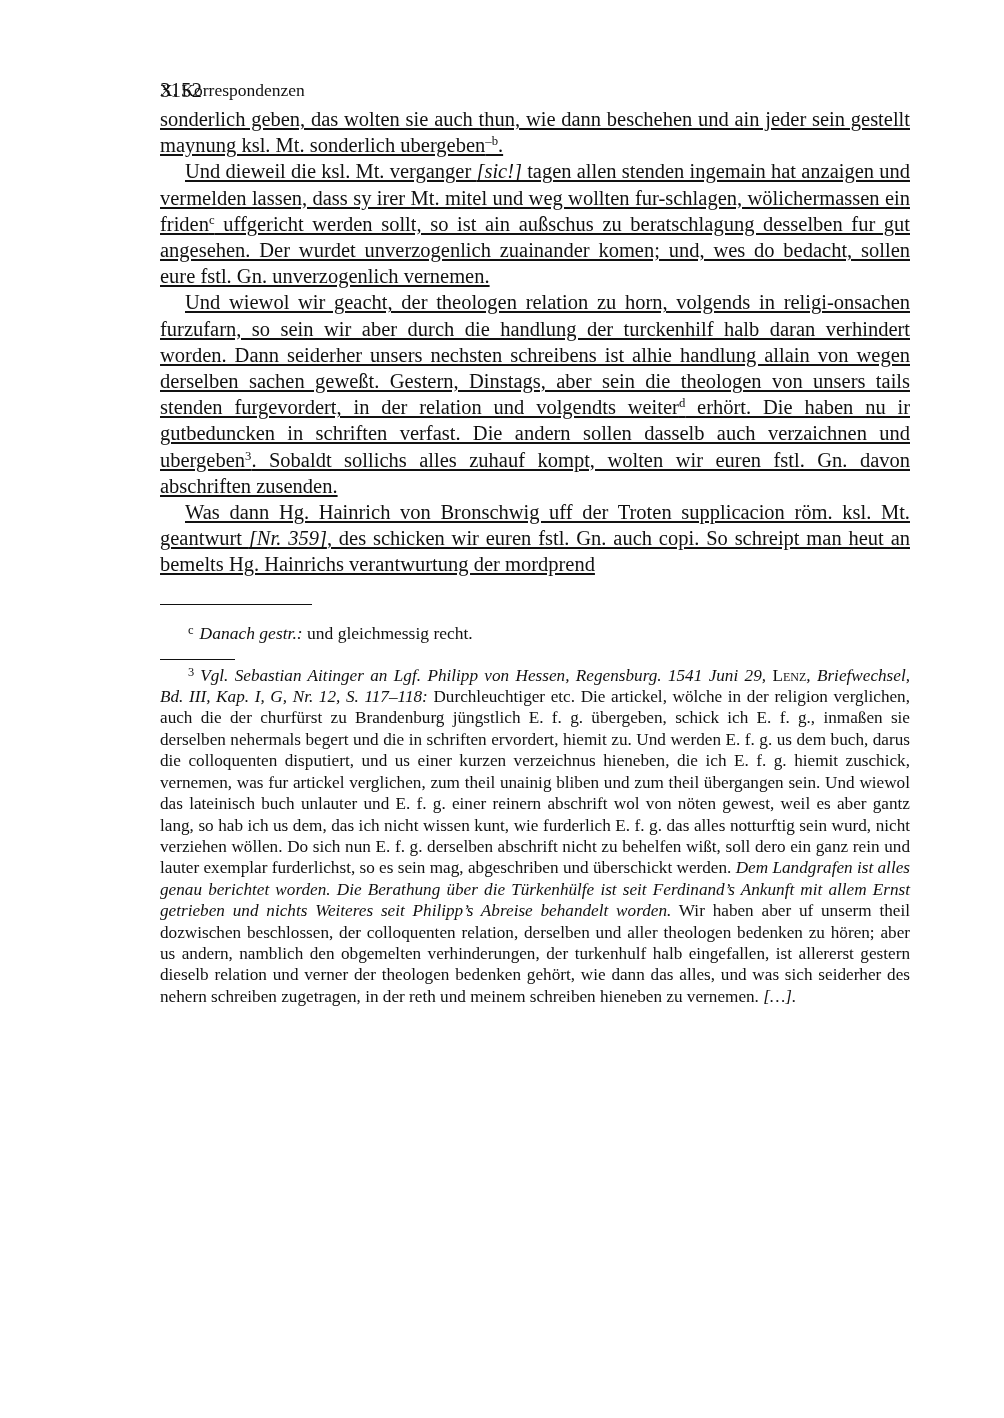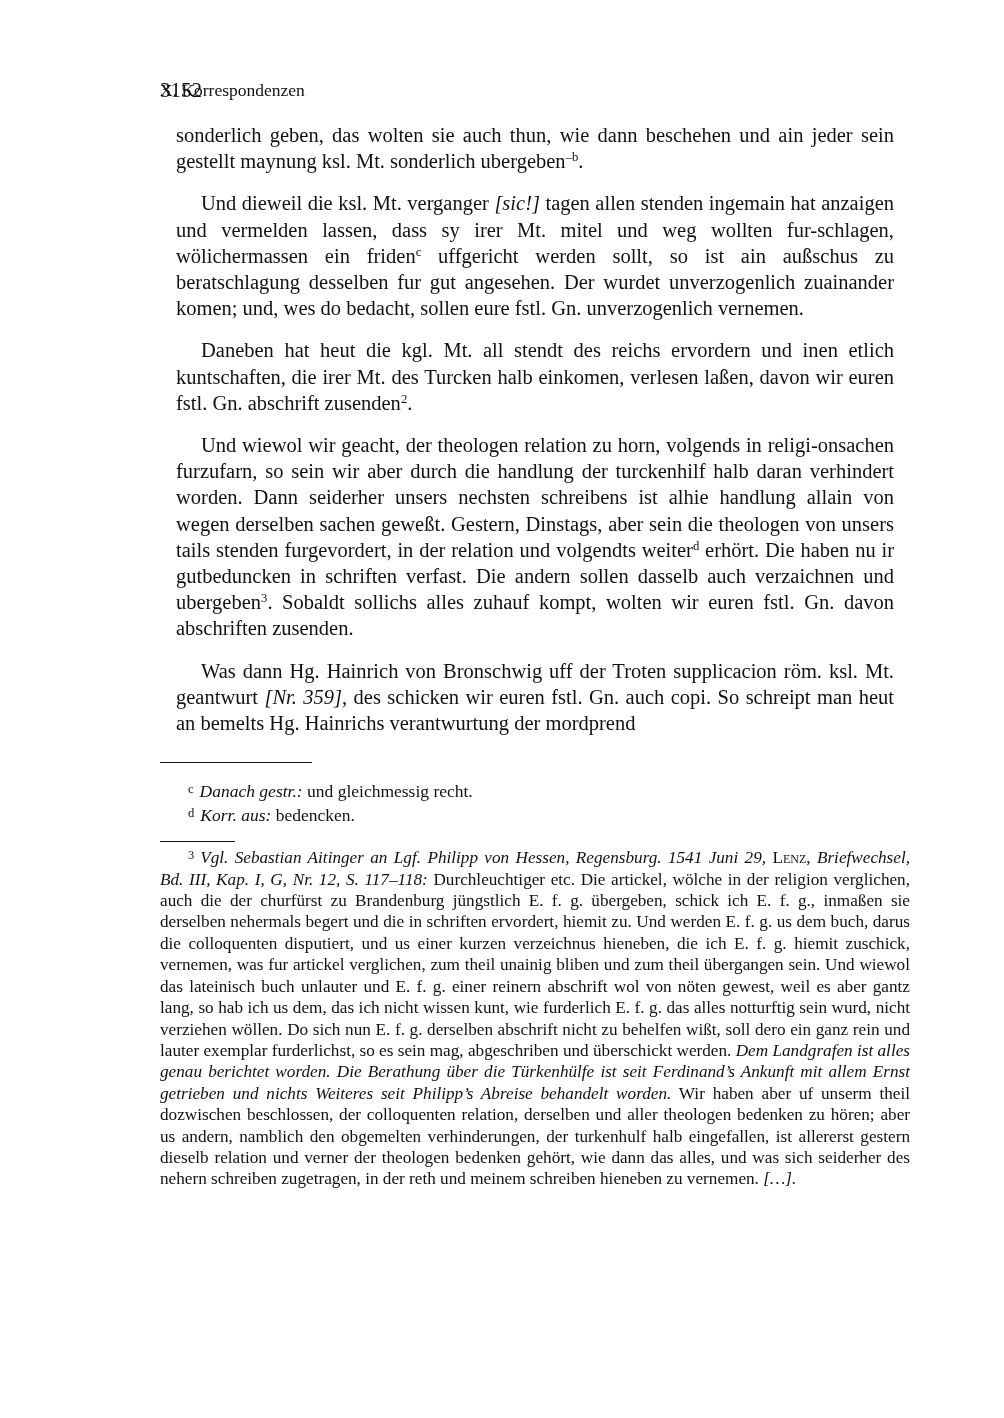--- a/index.html
+++ b/index.html
@@ -2,21 +2,21 @@
 <html><head>
 <meta charset="utf-8">
 <style>
   html, body { margin: 0; padding: 0; background: #ffffff; }
   body { width: 1004px; height: 1418px; position: relative; overflow: hidden; color: #111; font-family: "Liberation Serif", "DejaVu Serif", serif; }
   .page { position: absolute; left: 160px; top: 78px; width: 750px; }
   .header { position: relative; height: 28px; font-size: 21px; }
   .header .pnum { position: absolute; left: 0; top: 0; }
   .header .rtitle { position: absolute; left: 0; right: 0; top: 2px; font-size: 17.5px; }
   .main { font-size: 20.5px; line-height: 26.2px; text-align: justify; hyphens: manual; margin-top: 0; }
-  .main p { margin: 16px; }
+  .main p { margin: 0; text-decoration: underline; }
   .main p.ind { text-indent: 25px; }
   sup { font-size: 0.62em; line-height: 0; vertical-align: 0.55em; }
   .it { font-style: italic; }
   .sc { font-variant: small-caps; }
   .rule1 { width: 152px; border-top: 1px solid #111; margin-top: 26px; }
   .rule2 { width: 75px; border-top: 1px solid #111; margin-top: 14px; }
   .notes-a { font-size: 17.5px; line-height: 24px; margin-top: 16px; }
   .notes-a p { margin: 0; padding-left: 28px; }
   .notes-n { font-size: 17.2px; line-height: 21.4px; text-align: justify; margin-top: 5px; }
   .notes-n p { margin: 0; text-indent: 28px; }
@@ -33,37 +33,31 @@
   </div>
 
   <div class="main">
     <p>
       <span>sonderlich geben, das wolten sie auch thun, wie dann beschehen und ain jeder sein gestellt maynung ksl. Mt. sonderlich ubergeben</span><sup>–b</sup><span>.</span>
     </p>
     <p class="ind">
       <span>Und dieweil die ksl. Mt. verganger </span><span class="it">[sic!]</span><span> tagen allen stenden ingemain hat anzaigen und vermelden lassen, dass sy irer Mt. mitel und weg wollten fur-schlagen, wölichermassen ein friden</span><sup>c</sup><span> uffgericht werden sollt, so ist ain außschus zu beratschlagung desselben fur gut angesehen. Der wurdet unverzogenlich zuainander komen; und, wes do bedacht, sollen eure fstl. Gn. unverzogenlich vernemen.</span>
     </p>
     <p class="ind">
-      <span>Daneben hat heut die kgl. Mt. all stendt des reichs ervordern und inen etlich kuntschaften, die irer Mt. des Turcken halb einkomen, verlesen laßen, davon wir euren fstl. Gn. abschrift zusenden</span><sup>2</sup><span>.</span>
-    </p>
-    <p class="ind">
       <span>Und wiewol wir geacht, der theologen relation zu horn, volgends in religi-onsachen furzufarn, so sein wir aber durch die handlung der turckenhilf halb daran verhindert worden. Dann seiderher unsers nechsten schreibens ist alhie handlung allain von wegen derselben sachen geweßt. Gestern, Dinstags, aber sein die theologen von unsers tails stenden furgevordert, in der relation und volgendts weiter</span><sup>d</sup><span> erhört. Die haben nu ir gutbeduncken in schriften verfast. Die andern sollen dasselb auch verzaichnen und ubergeben</span><sup>3</sup><span>. Sobaldt sollichs alles zuhauf kompt, wolten wir euren fstl. Gn. davon abschriften zusenden.</span>
     </p>
     <p class="ind">
       <span>Was dann Hg. Hainrich von Bronschwig uff der Troten supplicacion röm. ksl. Mt. geantwurt </span><span class="it">[Nr. 359]</span><span>, des schicken wir euren fstl. Gn. auch copi. So schreipt man heut an bemelts Hg. Hainrichs verantwurtung der mordprend</span>
     </p>
   </div>
 
   <div class="rule1"></div>
   <div class="notes-a">
     <p>
       <span class="fnmark">c</span><span class="it">Danach gestr.:</span><span> und gleichmessig recht.</span>
-    </p>
-    <p>
-      <span class="fnmark">d</span><span class="it">Korr. aus:</span><span> bedencken.</span>
     </p>
   </div>
 
   <div class="rule2"></div>
   <div class="notes-n">
     <p>
       <span class="fnmark">3</span><span class="it">Vgl. Sebastian Aitinger an Lgf. Philipp von Hessen, Regensburg. 1541 Juni 29, </span><span class="sc">Lenz</span><span class="it">, Briefwechsel, Bd. III, Kap. I, G, Nr. 12, S. 117–118:</span><span> Durchleuchtiger etc. Die artickel, wölche in der religion verglichen, auch die der churfürst zu Brandenburg jüngstlich E. f. g. übergeben, schick ich E. f. g., inmaßen sie derselben nehermals begert und die in schriften ervordert, hiemit zu. Und werden E. f. g. us dem buch, darus die colloquenten disputiert, und us einer kurzen verzeichnus hieneben, die ich E. f. g. hiemit zuschick, vernemen, was fur artickel verglichen, zum theil unainig bliben und zum theil übergangen sein. Und wiewol das lateinisch buch unlauter und E. f. g. einer reinern abschrift wol von nöten gewest, weil es aber gantz lang, so hab ich us dem, das ich nicht wissen kunt, wie furderlich E. f. g. das alles notturftig sein wurd, nicht verziehen wöllen. Do sich nun E. f. g. derselben abschrift nicht zu behelfen wißt, soll dero ein ganz rein und lauter exemplar furderlichst, so es sein mag, abgeschriben und überschickt werden. </span><span class="it">Dem Landgrafen ist alles genau berichtet worden. Die Berathung über die Türkenhülfe ist seit Ferdinand’s Ankunft mit allem Ernst getrieben und nichts Weiteres seit Philipp’s Abreise behandelt worden.</span><span> Wir haben aber uf unserm theil dozwischen beschlossen, der colloquenten relation, derselben und aller theologen bedenken zu hören; aber us andern, namblich den obgemelten verhinderungen, der turkenhulf halb eingefallen, ist allererst gestern dieselb relation und verner der theologen bedenken gehört, wie dann das alles, und was sich seiderher des nehern schreiben zugetragen, in der reth und meinem schreiben hieneben zu vernemen. </span><span class="it">[…].</span>
     </p>
   </div>
 

